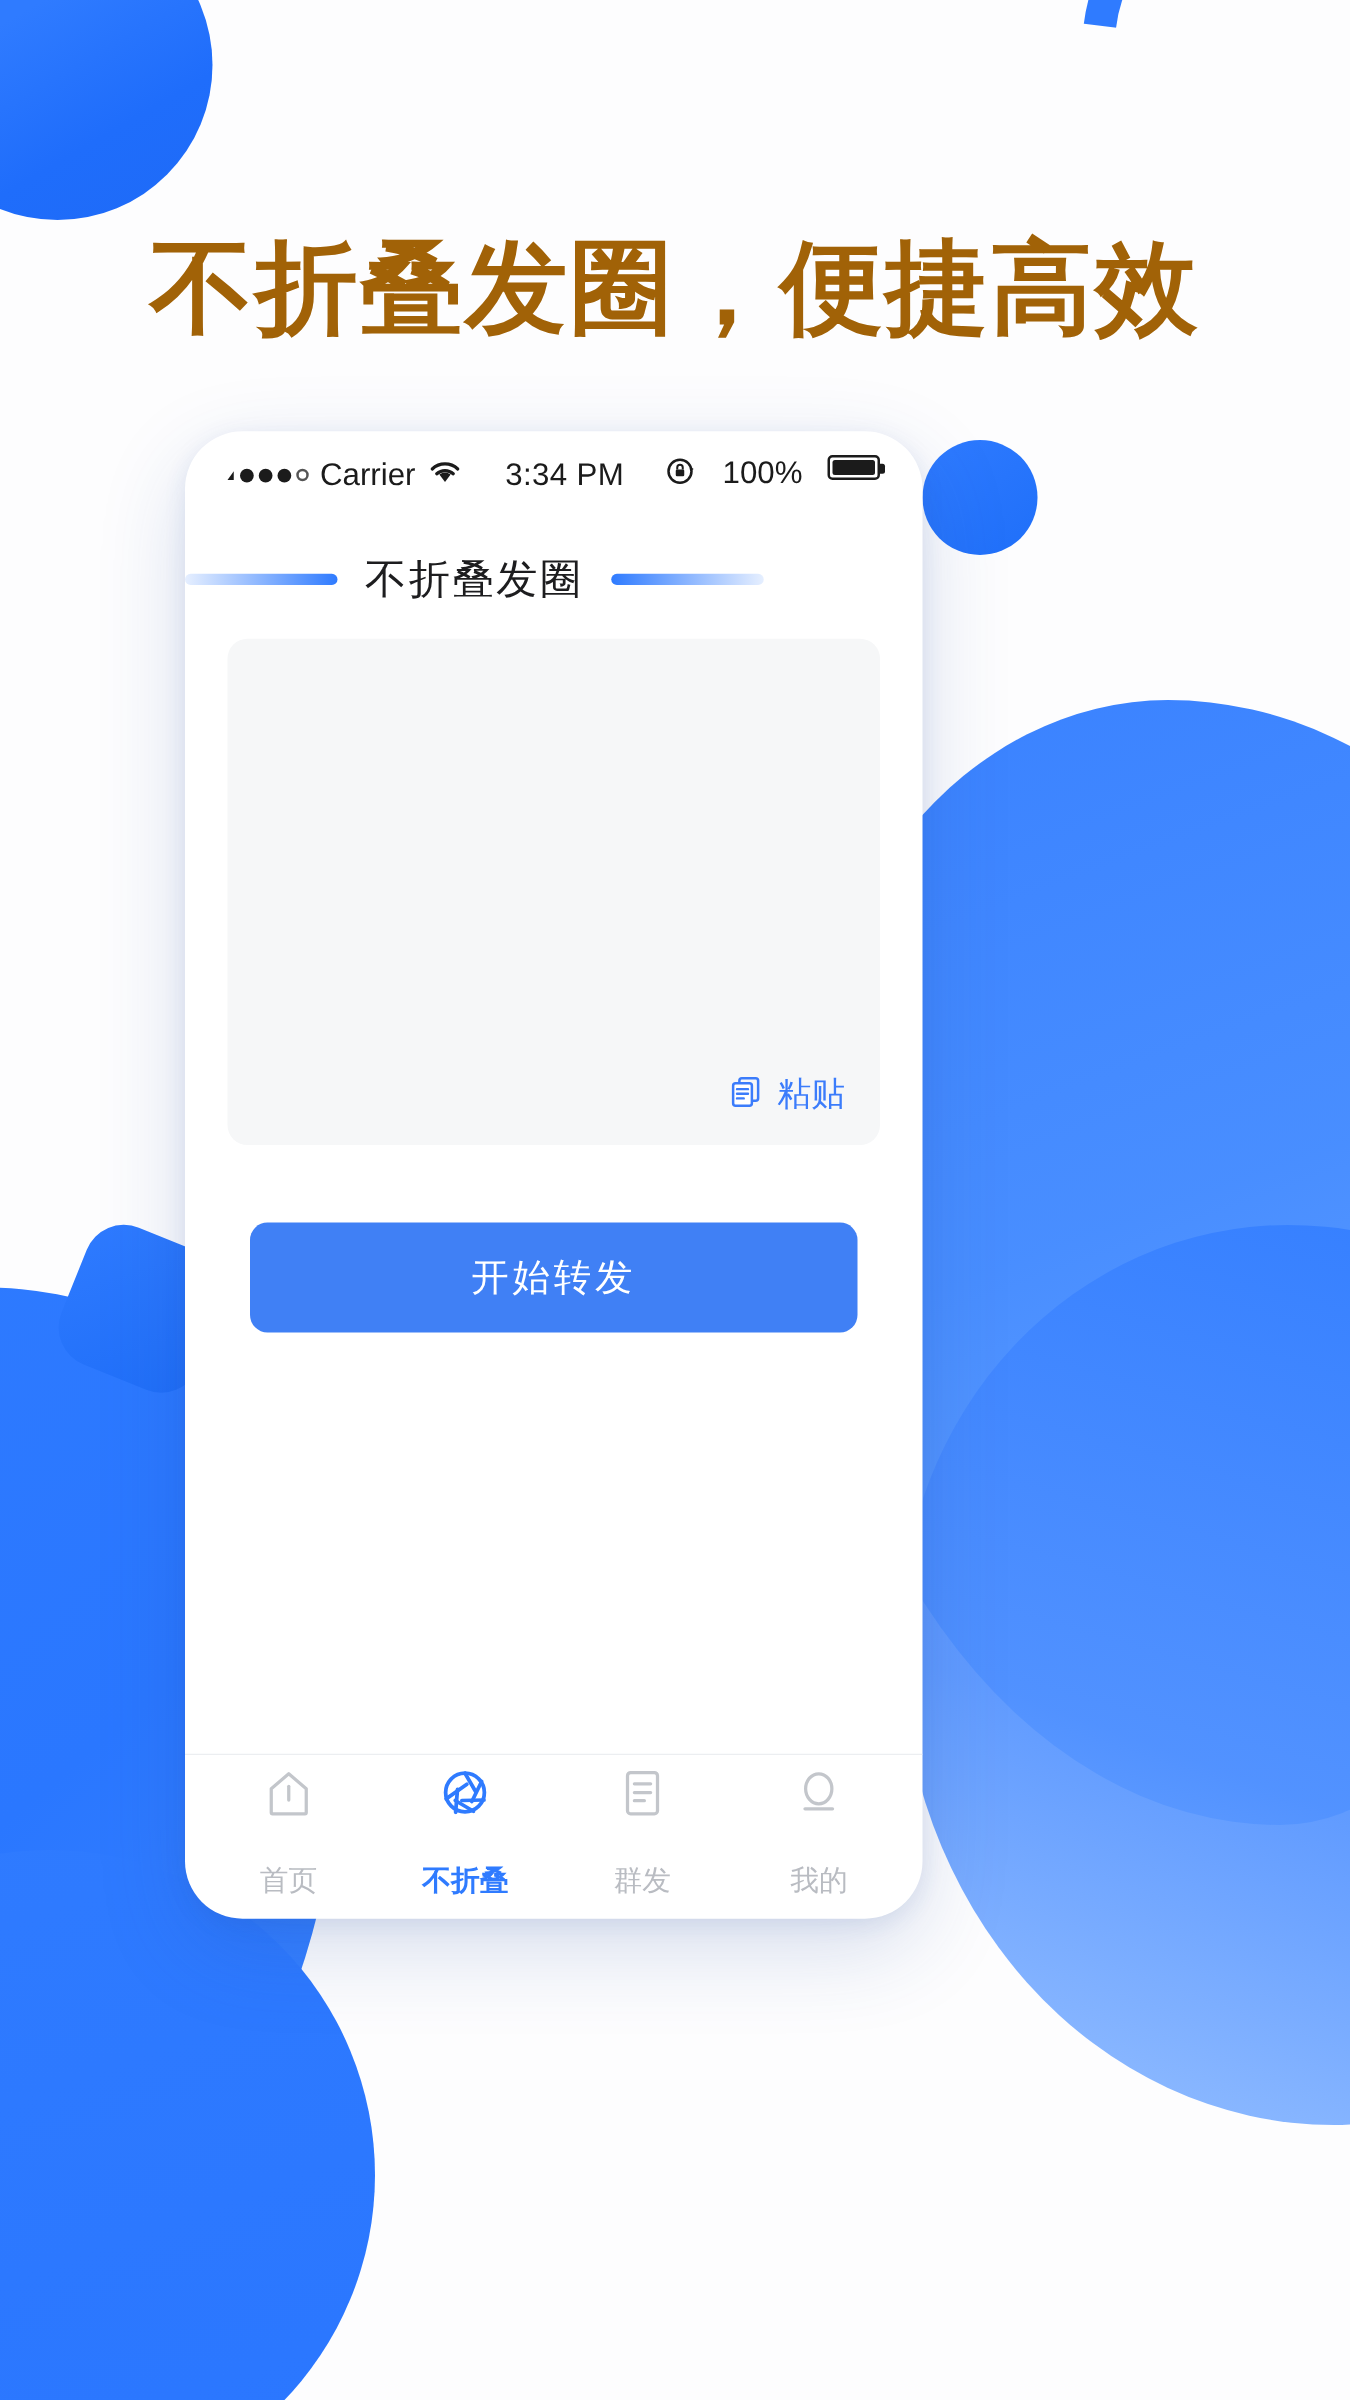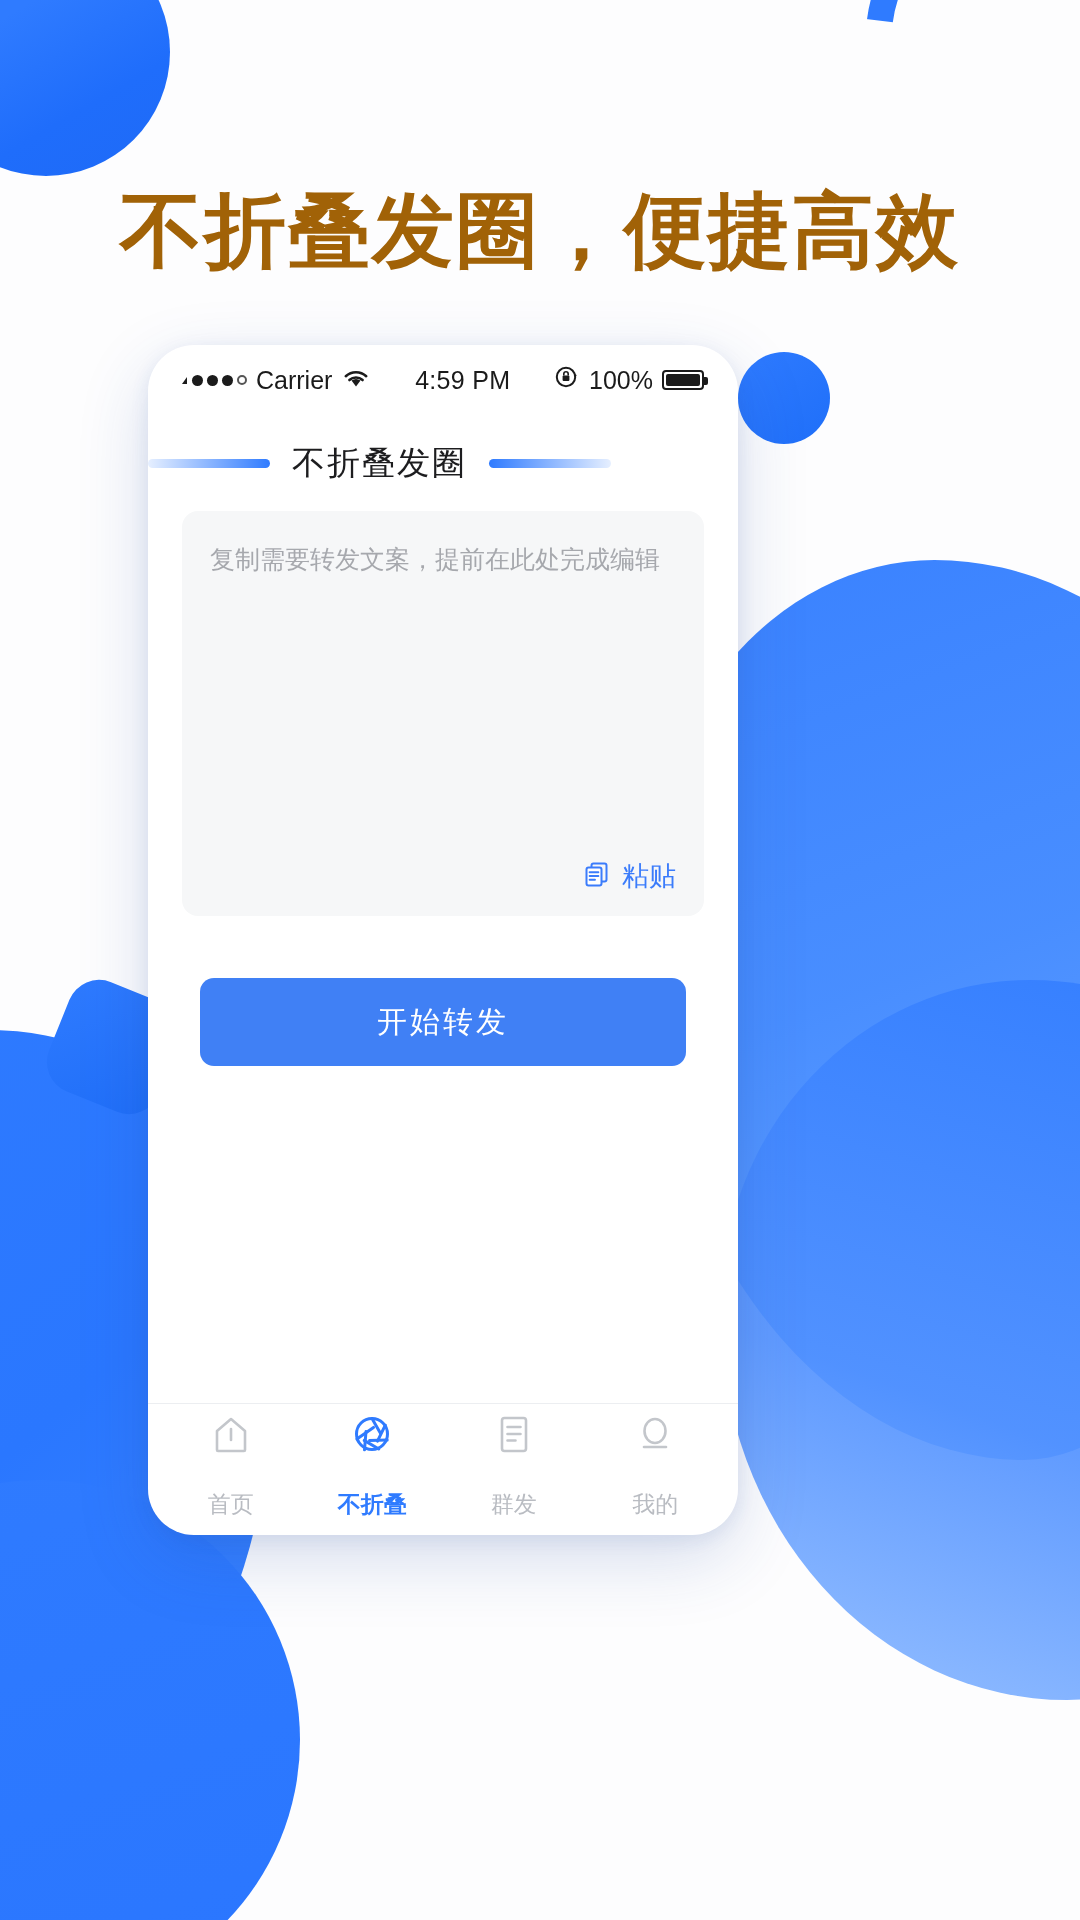--- a/index.html
+++ b/index.html
@@ -112,21 +112,21 @@
     height: 70px;
     display: flex;
     align-items: center;
     padding: 0 34px;
     font-size: 25px;
     color: #1b1b1b;
     font-family: "Liberation Sans", sans-serif;
   }
   .sb-left { display: flex; align-items: center; gap: 9px; flex: 0 0 auto; }
   .sb-center { flex: 1; text-align: center; font-size: 25px; letter-spacing: .3px; }
-  .sb-right { display: flex; align-items: center; gap: 9px; flex: 0 0 auto; }
+  .sb-right { display: flex; gap: 20px; flex: 0 0 auto; }
   .dots { display: inline-flex; align-items: center; gap: 4px; }
   .dots i {
     width: 11px; height: 11px; border-radius: 50%;
     background: #1b1b1b; display: inline-block;
   }
   .dots i.hollow { background: transparent; border: 2px solid #555; width: 10px; height: 10px; }
   .dots .tick {
     width: 0; height: 0; border-radius: 0; background: transparent;
     border-left: 5px solid transparent; border-bottom: 7px solid #1b1b1b;
     margin-right: 1px;
@@ -243,21 +243,21 @@
         </span>
         <span class="carrier">Carrier</span>
         <span>
           <svg width="30" height="22" viewBox="0 0 30 22">
             <path d="M15 19.5 L10.5 13.6 a7.5 7.5 0 0 1 9 0 Z" fill="#1b1b1b"></path>
             <path d="M4.8 9.2 a15 15 0 0 1 20.4 0" stroke="#1b1b1b" stroke-width="2.6" fill="none" stroke-linecap="round"></path>
             <path d="M8.4 13.0 a10 10 0 0 1 13.2 0" stroke="#1b1b1b" stroke-width="2.6" fill="none" stroke-linecap="round"></path>
           </svg>
         </span>
       </div>
-      <div class="sb-center">4:59 PM</div>
+      <div class="sb-center">3:34 PM</div>
       <div class="sb-right">
         <span>
           <svg width="26" height="26" viewBox="0 0 26 26">
             <circle cx="12" cy="13" r="9.2" stroke="#1b1b1b" stroke-width="2" fill="none"></circle>
             <rect x="8.6" y="11.6" width="6.8" height="5.4" rx="1" fill="#1b1b1b"></rect>
             <path d="M9.8 11.6 v-1.6 a2.2 2.2 0 0 1 4.4 0 v1.6" stroke="#1b1b1b" stroke-width="1.6" fill="none"></path>
             <path d="M20 9.6 l3 1.6 -3 1.6 z" fill="#1b1b1b"></path>
           </svg>
         </span>
         <span>100%</span>
@@ -268,21 +268,20 @@
     </div>
 
     <div class="app-header">
       <span class="deco-line left"></span>
       <span class="app-title">不折叠发圈</span>
       <span class="deco-line right"></span>
     </div>
 
     <div class="editor-wrap">
       <div class="editor">
-        <div class="editor-placeholder">复制需要转发文案，提前在此处完成编辑</div>
         <div class="paste-btn">
           <span>
             <svg width="30" height="30" viewBox="0 0 30 30">
               <rect x="9.5" y="5.5" width="15" height="18" rx="2" stroke="#3b7cfb" stroke-width="2" fill="none"></rect>
               <rect x="4.5" y="9.5" width="15" height="18" rx="2" stroke="#3b7cfb" stroke-width="2" fill="#fff"></rect>
               <path d="M7.6 14.3 h8.8 M7.6 18.0 h8.8 M7.6 21.7 h5.4" stroke="#3b7cfb" stroke-width="1.9" stroke-linecap="round"></path>
             </svg>
           </span>
           <span>粘贴</span>
         </div>

